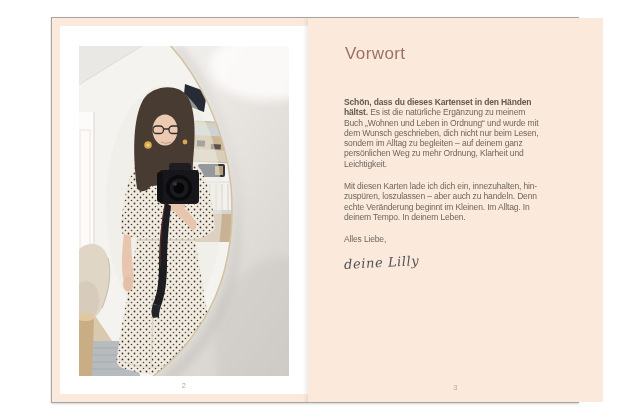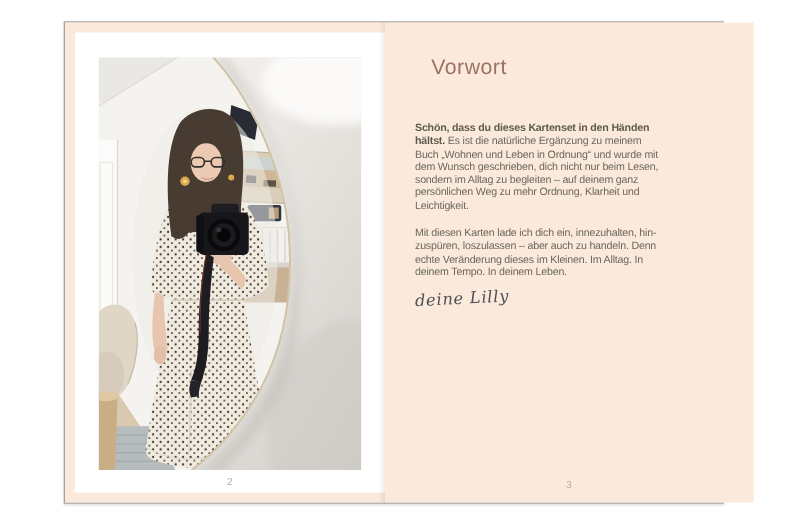--- a/index.html
+++ b/index.html
@@ -23,21 +23,21 @@
     pointer-events:none;
   }
 
   .page-right { position:absolute; left:256px; top:0; width:295px; height:384px; background:#fbeadb; }
 
   .title {
     position:absolute; left:37px; top:27px; margin:0;
     font-size:17px; line-height:18px; font-weight:400; letter-spacing:0.4px;
     color:#9c7165;
   }
-  .textblock { position:absolute; left:24px; top:79px; width:236px; }
+  .textblock { position:absolute; left:36px; top:79px; width:236px; }
   .textblock p {
     margin:0 0 12px 0;
     font-size:8.5px; line-height:10.3px; letter-spacing:-0.15px;
     color:#6c6660; white-space:pre-line;
   }
   .textblock p strong { font-weight:700; color:#5f594f; }
   .signature {
     margin-top:8px;
     font-family:"DejaVu Serif", serif; font-style:italic;
     font-size:13px; color:#4f4f58; letter-spacing:0.6px;
@@ -202,22 +202,23 @@
       <div class="textblock">
         <p><strong>Schön, dass du dieses Kartenset in den Händen
 hältst.</strong><span> Es ist die natürliche Ergänzung zu meinem
 Buch „Wohnen und Leben in Ordnung“ und wurde mit
 dem Wunsch geschrieben, dich nicht nur beim Lesen,
 sondern im Alltag zu begleiten – auf deinem ganz
 persönlichen Weg zu mehr Ordnung, Klarheit und
 Leichtigkeit.</span></p>
         <p>Mit diesen Karten lade ich dich ein, innezuhalten, hin-
 zuspüren, loszulassen – aber auch zu handeln. Denn
-echte Veränderung dieses im Kleinen. Im Alltag. In
+echte Veränderung beginnt im Kleinen. Im Alltag. In
 deinem Tempo. In deinem Leben.</p>
+        <p>Alles Liebe,</p>
         <div class="signature">deine Lilly</div>
       </div>
 
       <div class="pagenum pagenum-right">3</div>
     </div>
 
   </div>
 </div>
 
 </body></html>

